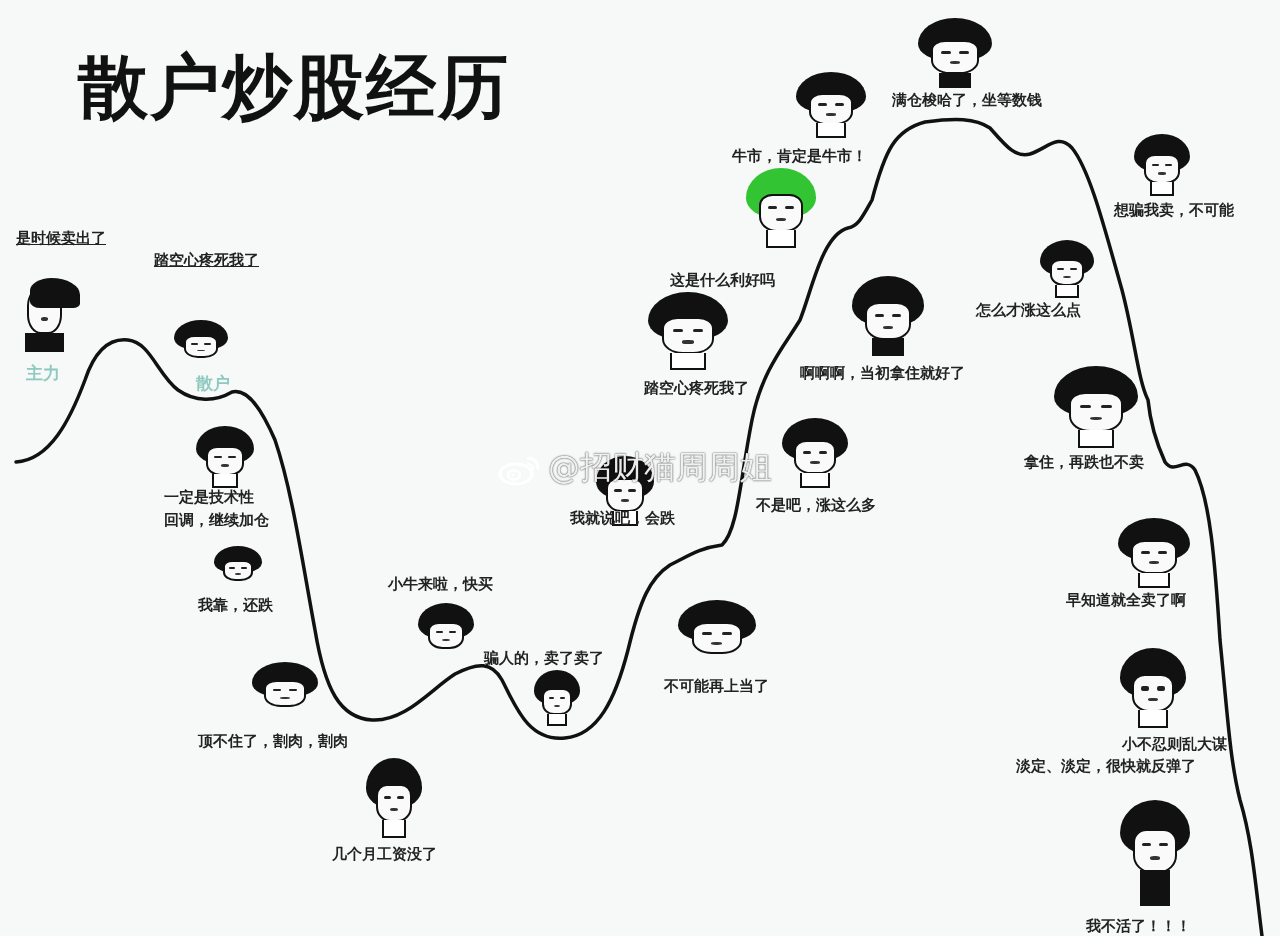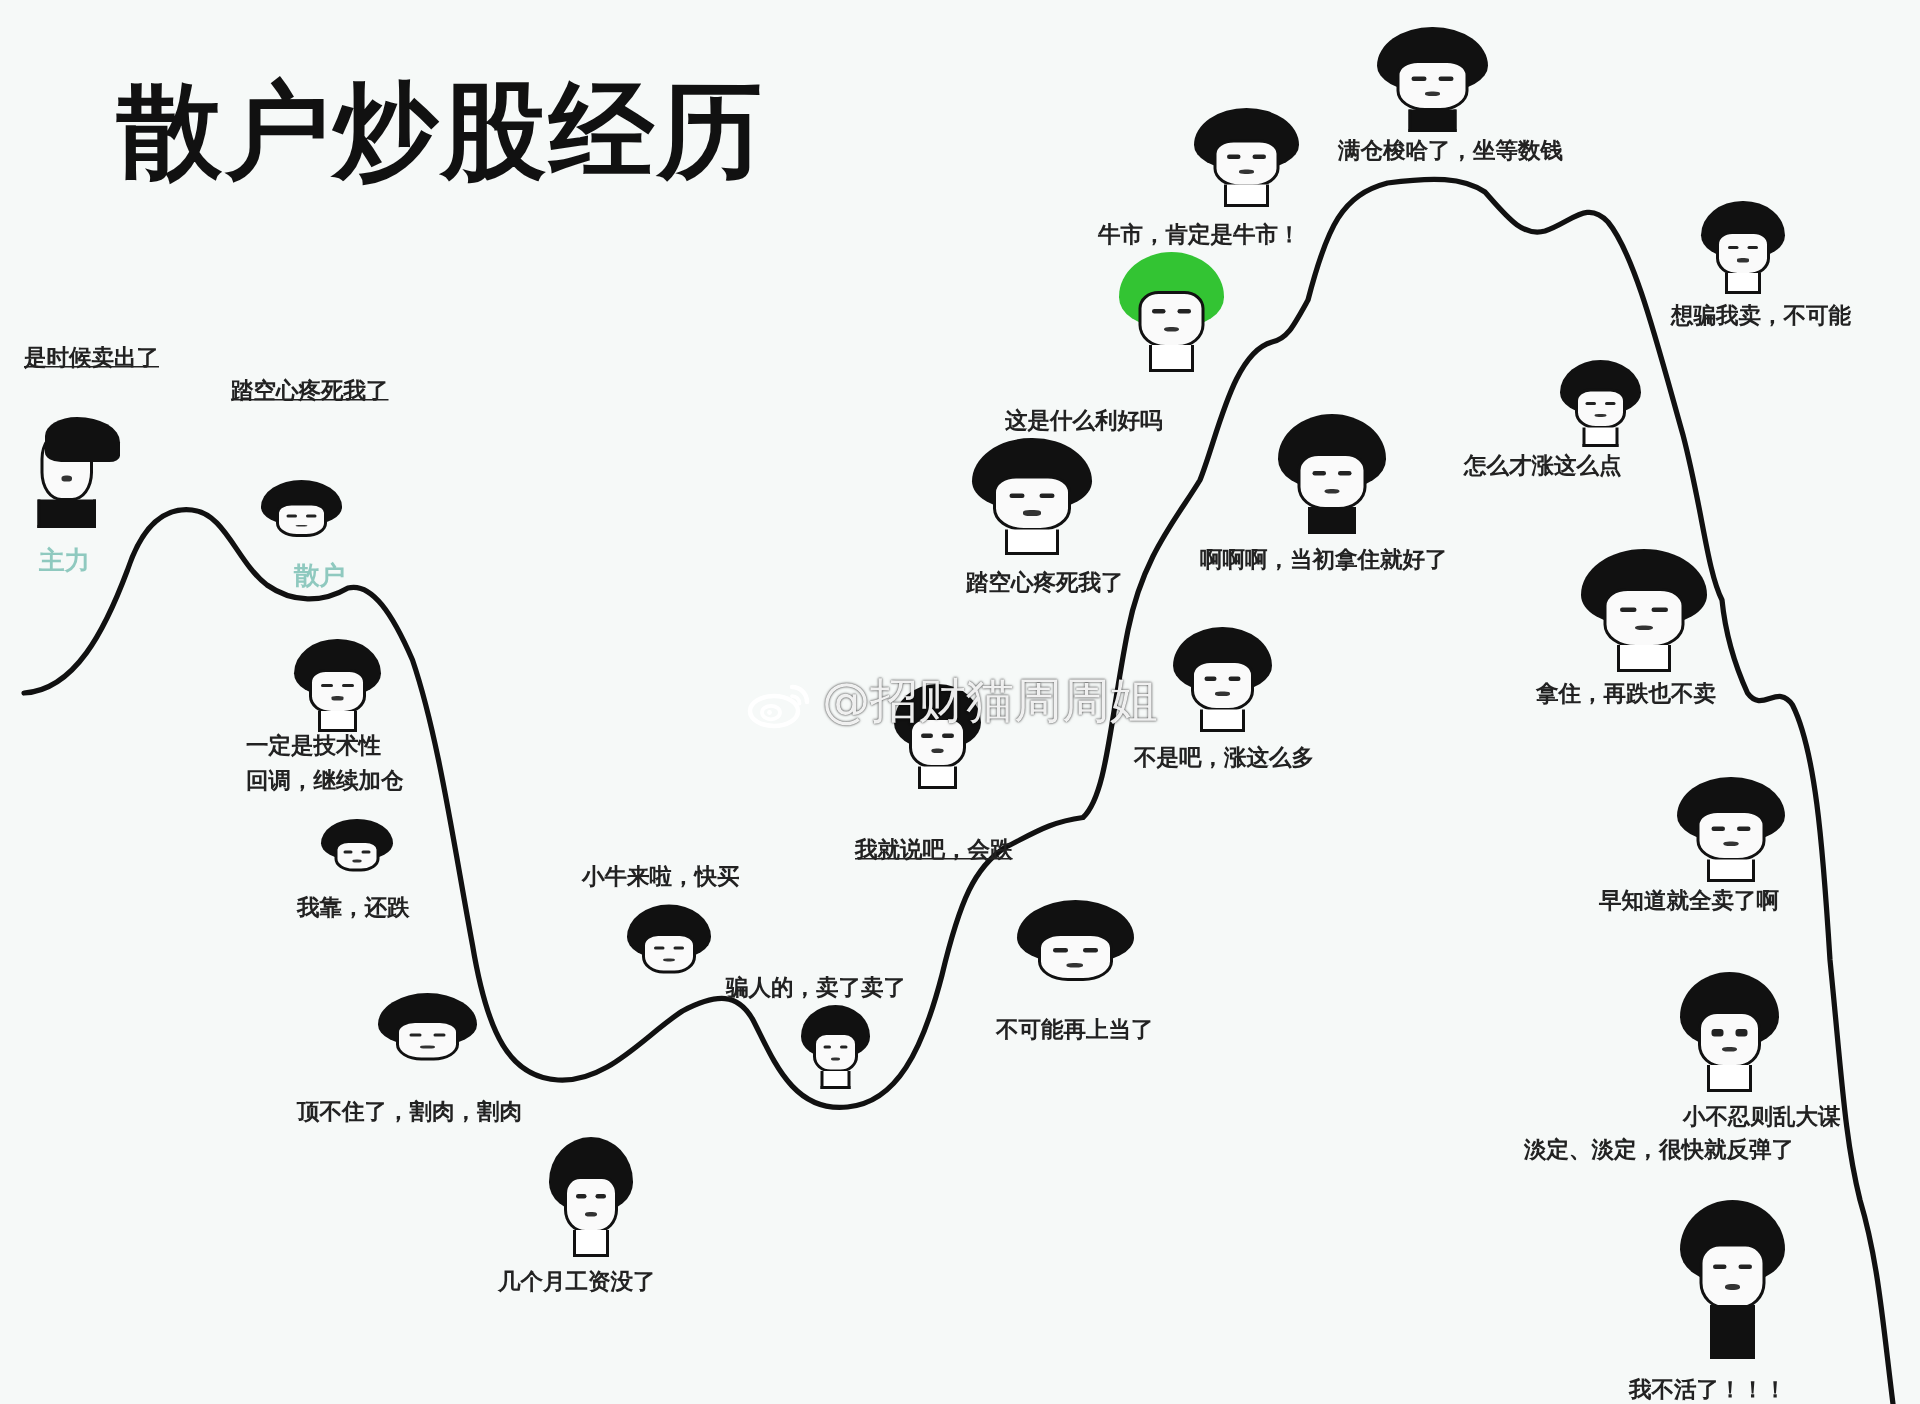--- a/index.html
+++ b/index.html
@@ -182,21 +182,21 @@
 
   <div class="face" style="left:596px;top:456px;width:58px;height:70px;">
     <div class="head"></div>
       <div class="skin">
         <div class="eye l"></div>
         <div class="eye r"></div>
         <div class="mouth"></div>
       </div>
       <div class="body"></div>
   </div>
-  <div class="label" style="left:570px;top:556px;text-decoration:underline;">我就说吧，会跌</div>
+  <div class="label" style="left:570px;top:508px;">我就说吧，会跌</div>
 
   <div class="face" style="left:648px;top:292px;width:80px;height:78px;">
     <div class="head"></div>
       <div class="skin">
         <div class="eye l"></div>
         <div class="eye r"></div>
         <div class="mouth"></div>
       </div>
       <div class="body"></div>
   </div>

